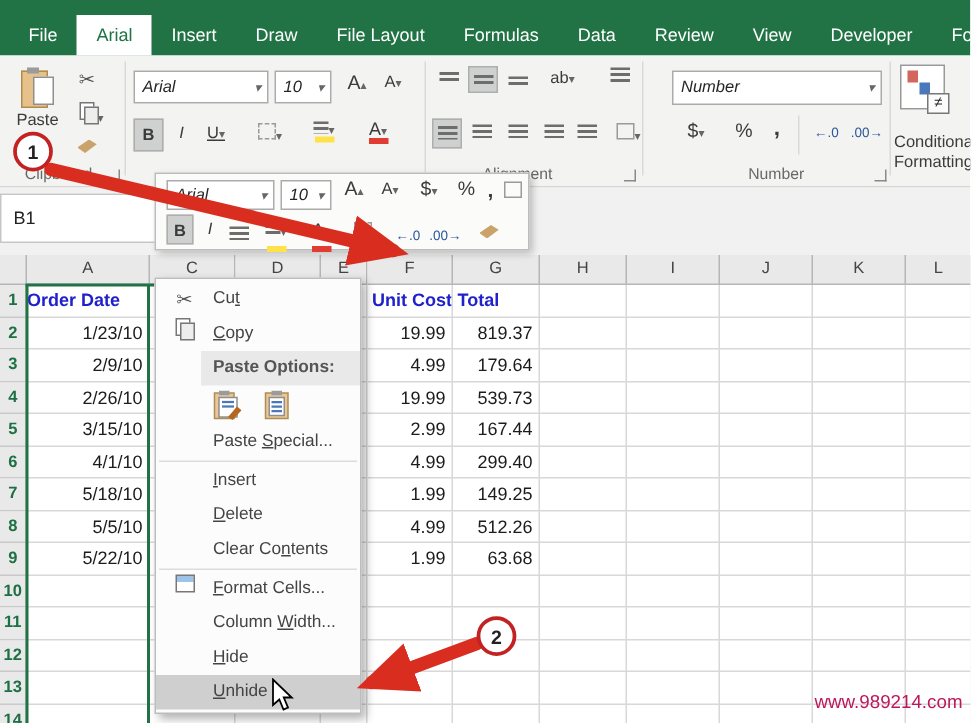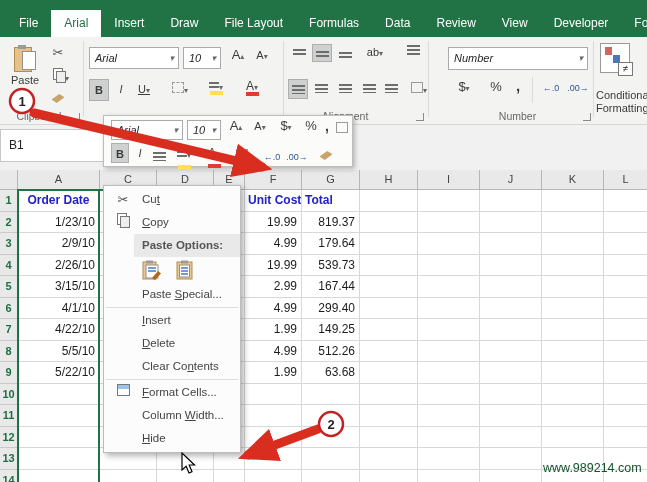--- a/index.html
+++ b/index.html
@@ -64,21 +64,21 @@
   .cell{box-sizing:border-box;border-right:1px solid #d8d8d8;border-bottom:1px solid #d8d8d8;
         font-size:12px;color:#1c1c1c;line-height:21px;overflow:hidden;white-space:nowrap;}
   .hc{background:#e9e9e9;border-right:1px solid #b6b6b6;border-bottom:1px solid #b6b6b6;
       font-size:11px;color:#444;text-align:center;line-height:19px;}
   .rh{background:#e9e9e9;border-right:1px solid #b6b6b6;border-bottom:1px solid #c9c9c9;
       font-size:11px;color:#1d6f44;font-weight:bold;text-align:center;}
   .c-rh{width:18px}.c-a{width:82px}.c-c{width:57px}.c-d{width:57px}.c-e{width:31px}
   .c-f{width:57px}.c-g{width:58px}.c-h{width:58px}.c-i{width:62px}.c-j{width:62px}
   .c-k{width:62px}.c-l{width:44px}
   .t-blue{color:#2121cc;font-weight:bold;}
-  .t-center{text-align:center;}
+  .t-center{}
   .t-right{text-align:right;padding-right:4px;}
   .t-left{padding-left:3px;}
   .selline{position:absolute;background:#217346;z-index:3;}
 
   
   .ctxmenu{position:absolute;left:103px;top:185px;width:138px;background:#fcfcfc;
            border:1px solid #bcbcbc;box-shadow:3px 3px 6px rgba(0,0,0,.3);z-index:6;
            padding:2px 0;box-sizing:border-box;font-size:11.5px;color:#444;}
   .mi{position:relative;height:23px;line-height:23px;padding-left:38px;cursor:default;}
   .mi u{text-decoration:underline;}
@@ -94,21 +94,21 @@
   .copyic{position:relative;display:inline-block;width:12px;height:13px;}
   .copyic i{position:absolute;width:8px;height:10px;background:#fff;border:1px solid #777;}
   .copyic i:first-child{left:0;top:0;}
   .copyic i:last-child{left:3px;top:3px;background:#eee;}
   .fmtic{display:inline-block;width:13px;height:12px;border:1px solid #777;box-sizing:border-box;
          background:linear-gradient(#9dc3e6 0 4px,#fff 4px);}
 
   
   .overlay{position:absolute;left:0;top:0;z-index:10;pointer-events:none;}
   .cursor{position:absolute;left:180px;top:452px;z-index:11;pointer-events:none;}
-  .watermark{position:absolute;left:543px;top:461px;font-size:12.5px;color:#14532d;z-index:2;}
+  .watermark{position:absolute;left:543px;top:461px;font-size:12.5px;color:#be185d;z-index:2;}
 </style>
 </head>
 <body>
 
 <div id="app">
 
   <div class="tabbar">
     <div class="tab">File</div>
     <div class="tab active">Arial</div>
     <div class="tab">Insert</div>
@@ -299,21 +299,21 @@
         <div class="cell c-f t-right">4.99</div>
         <div class="cell c-g t-right">299.40</div>
         <div class="cell c-h"></div>
         <div class="cell c-i"></div>
         <div class="cell c-j"></div>
         <div class="cell c-k"></div>
         <div class="cell c-l"></div>
       </div>
     <div class="grow">
         <div class="cell rh c-rh">7</div>
-        <div class="cell c-a t-right">4/22/10</div>
+        <div class="cell c-a t-right">5/18/10</div>
         <div class="cell c-c"></div>
         <div class="cell c-d"></div>
         <div class="cell c-e"></div>
         <div class="cell c-f t-right">1.99</div>
         <div class="cell c-g t-right">149.25</div>
         <div class="cell c-h"></div>
         <div class="cell c-i"></div>
         <div class="cell c-j"></div>
         <div class="cell c-k"></div>
         <div class="cell c-l"></div>
@@ -470,20 +470,21 @@
     </div>
     <div class="mi"><span>Paste </span><u>S</u><span>pecial...</span></div>
     <div class="msep"></div>
     <div class="mi"><u>I</u><span>nsert</span></div>
     <div class="mi"><u>D</u><span>elete</span></div>
     <div class="mi"><span>Clear Co</span><u>n</u><span>tents</span></div>
     <div class="msep"></div>
     <div class="mi"><span class="ic"><span class="fmtic"></span></span><u>F</u><span>ormat Cells...</span></div>
     <div class="mi"><span>Column </span><u>W</u><span>idth...</span></div>
     <div class="mi"><u>H</u><span>ide</span></div>
+    <div class="mi hl"><u>U</u><span>nhide</span></div>
   </div>
 
   <svg class="overlay" width="647" height="482">
     <defs>
       <marker id="ah" markerWidth="4.4" markerHeight="3.8" refX="3.2" refY="1.9" orient="auto">
         <path d="M0,0 L4.4,1.9 L0,3.8 Z" fill="#d92d20"></path>
       </marker>
     </defs>
     <line x1="34" y1="113" x2="262" y2="167" stroke="#d92d20" stroke-width="9" stroke-linecap="round" marker-end="url(#ah)"></line>
     <line x1="318" y1="429" x2="248" y2="455" stroke="#d92d20" stroke-width="9" stroke-linecap="round" marker-end="url(#ah)"></line>

